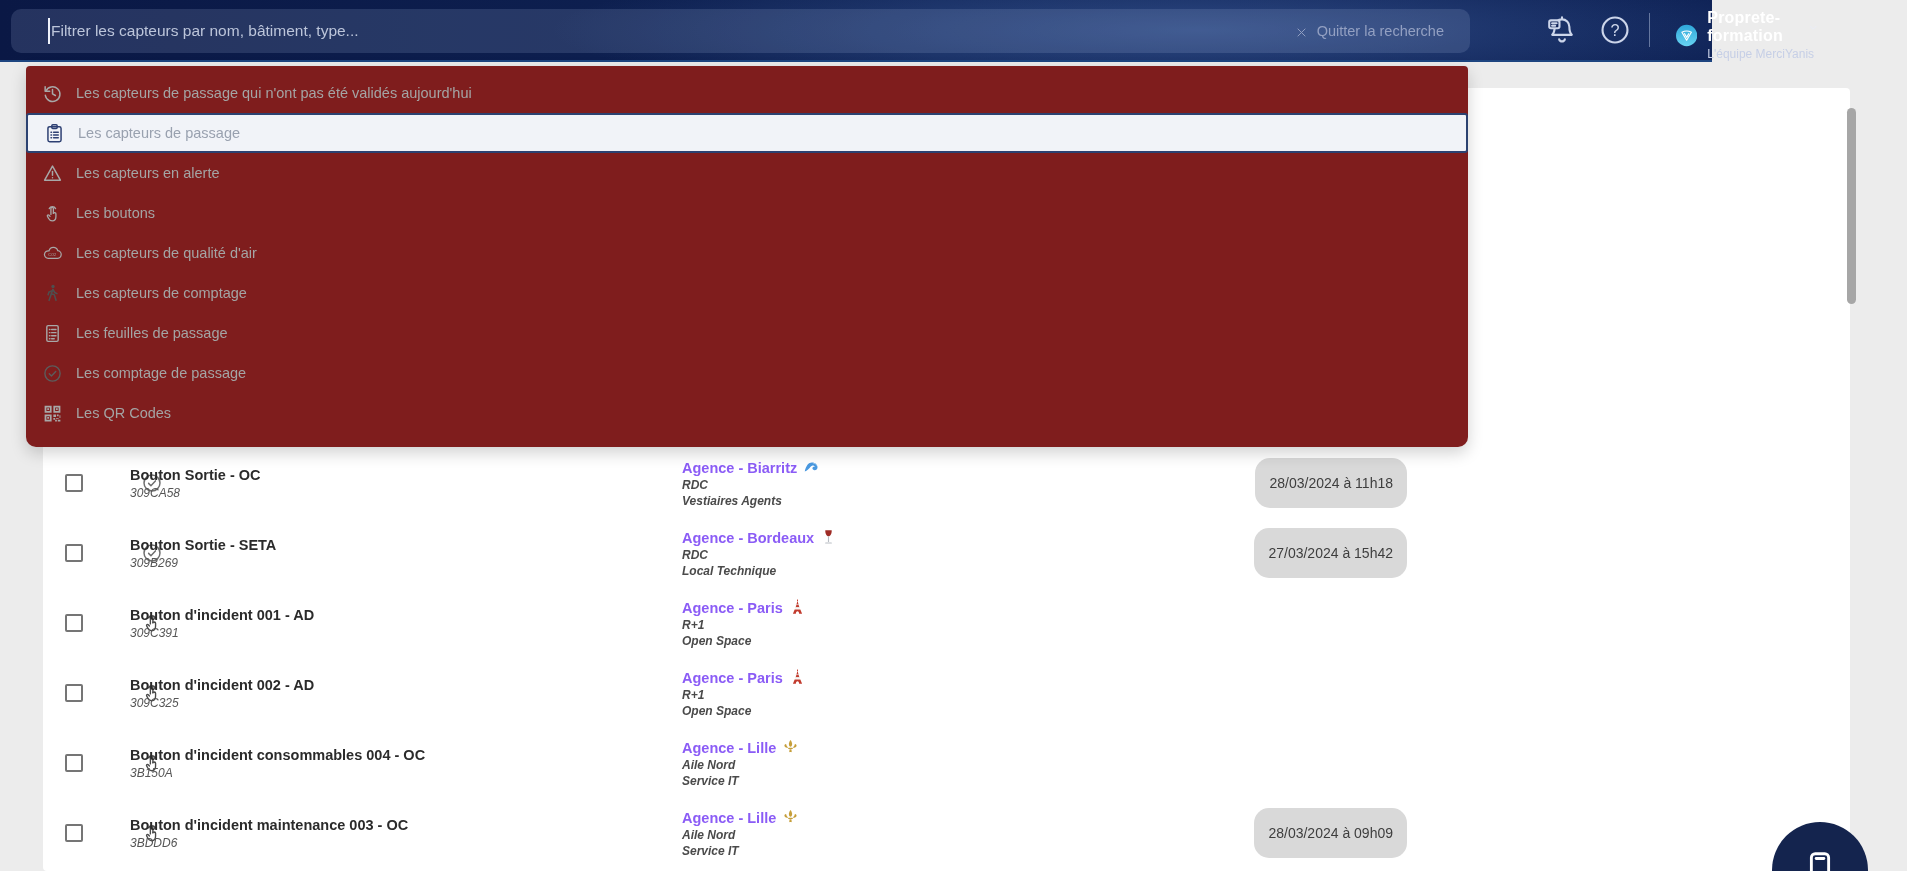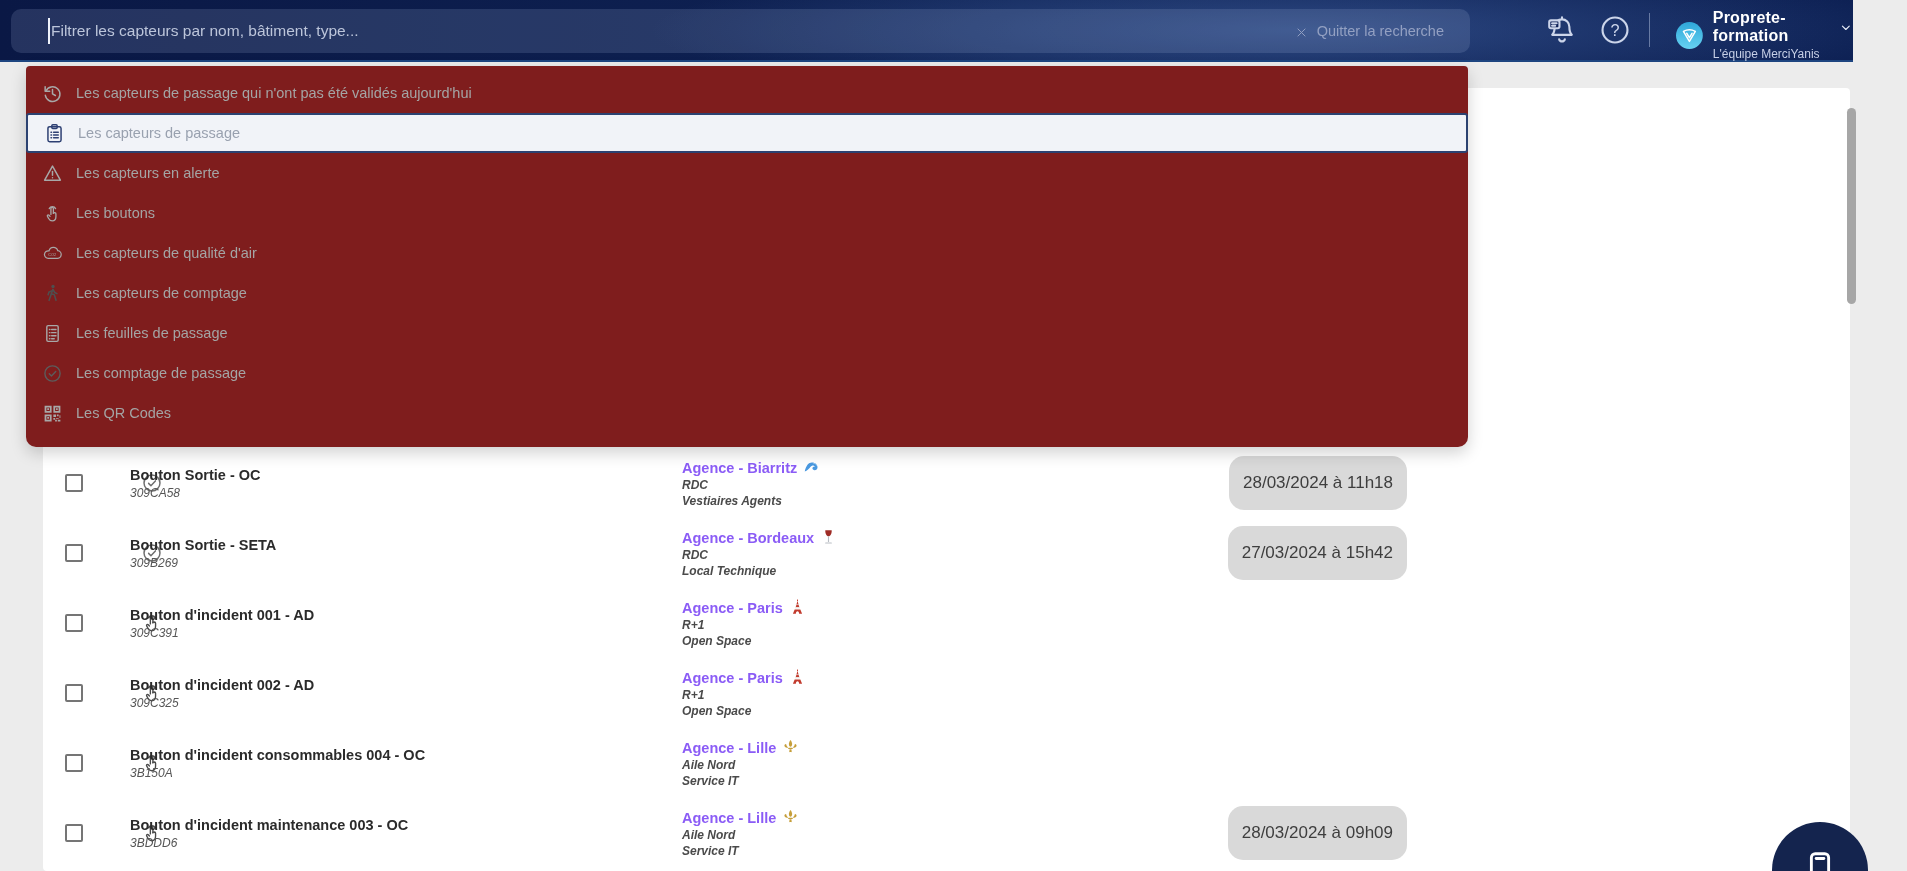--- a/index.html
+++ b/index.html
@@ -1,19 +1,19 @@
 <!DOCTYPE html>
 <html><head>
 <meta charset="utf-8">
 <style>
   html,body{margin:0;padding:0;background:#ececec;}
   .screen{position:relative;width:1907px;height:871px;overflow:hidden;background:#ececec;
           font-family:"Liberation Sans",sans-serif;}
   
-  .topbar{position:absolute;left:0;top:0;width:1853px;height:60px;
+  .topbar{position:absolute;left:0;top:0;width:1712px;height:60px;
     background:radial-gradient(900px 100px at 70% 50%, rgba(90,130,200,.40), rgba(90,130,200,0) 72%),
                linear-gradient(90deg,#0a1845 0%,#0f2355 55%,#0c1f52 100%);
     border-bottom:2px solid #1d4580;}
   .searchbar{position:absolute;left:11px;top:9px;width:1459px;height:44px;border-radius:10px;
     background:rgba(173,190,228,.17);display:flex;align-items:center;}
   .caret{position:absolute;left:37px;top:9px;width:2px;height:26px;background:#eef2fb;}
   .search-input{flex:1;height:100%;background:transparent;border:none;outline:none;
     padding:0 0 0 40px;font-size:15.5px;color:#fff;font-family:inherit;}
   .search-input::placeholder{color:#bcc5da;}
   .quit{display:flex;align-items:flex-end;gap:9px;margin-right:26px;background:none;border:none;
@@ -39,21 +39,21 @@
   .r-icon{position:absolute;left:98px;top:50%;transform:translateY(-50%);width:22px;height:22px;color:#4a4a4a;}
   .row[data-icon-name="check-circle-icon"] .r-icon{color:#6e6e6e;}
   .r-main{position:absolute;left:87px;top:50%;transform:translateY(-50%);}
   .r-name{font-size:14.5px;font-weight:bold;color:#2b2b2b;white-space:nowrap;}
   .r-id{font-size:12px;font-style:italic;color:#555;margin-top:3px;}
   .r-loc{position:absolute;left:639px;top:50%;transform:translateY(-50%);}
   .r-site{font-size:14.5px;font-weight:bold;color:#8b5cf6;white-space:nowrap;}
   .r-emoji{display:inline-block;width:17px;height:17px;margin-left:6px;vertical-align:-3px;}
   .r-floor,.r-zone{font-size:12px;font-style:italic;color:#4a4a4a;margin-top:2px;font-weight:bold;}
   .r-time{position:absolute;right:443px;top:50%;transform:translateY(-50%);}
-  .pill{display:inline-block;background:#d9d9d9;color:#3e3e3e;font-size:17px;
+  .pill{display:inline-block;background:#d9d9d9;color:#3e3e3e;font-size:14px;
     padding:17px 14px;border-radius:15px;white-space:nowrap;}
   
   .dropdown{position:absolute;left:26px;top:66px;width:1442px;background:#7f1d1d;
     border-radius:4px 4px 10px 10px;box-shadow:0 6px 16px rgba(0,0,0,.18);
     padding:7px 0 14px;box-sizing:border-box;text-align:right;}
   .sugg{height:40px;display:flex;align-items:center;padding-left:16px;box-sizing:border-box;
     cursor:pointer;color:#a4a4a4;}
   .s-icon{width:21px;height:21px;margin-right:13px;color:#a8a8a8;flex:none;}
   .s-label{font-size:14.5px;}
   .sugg.selected{background:#f1f3f8;border:2px solid #2c4271;border-radius:3px;color:#99a1af;}

